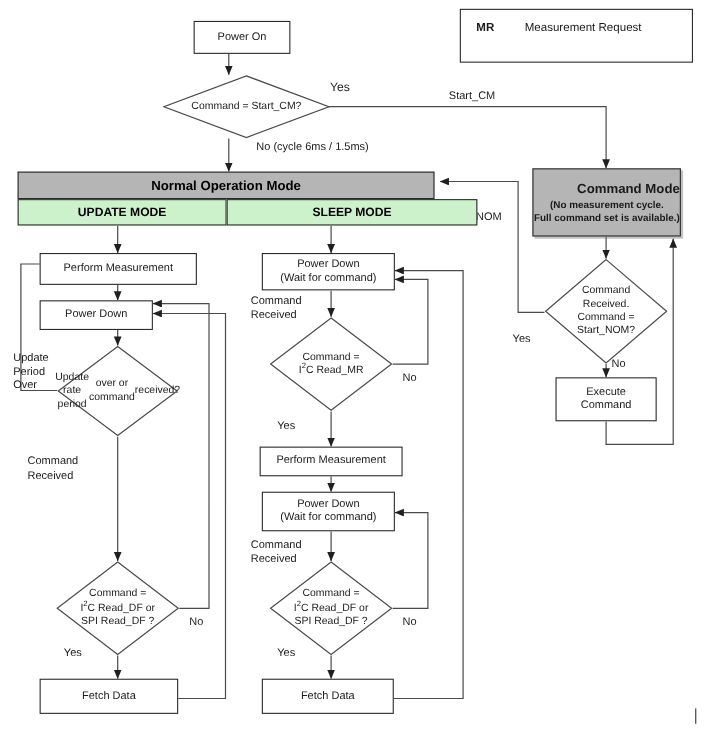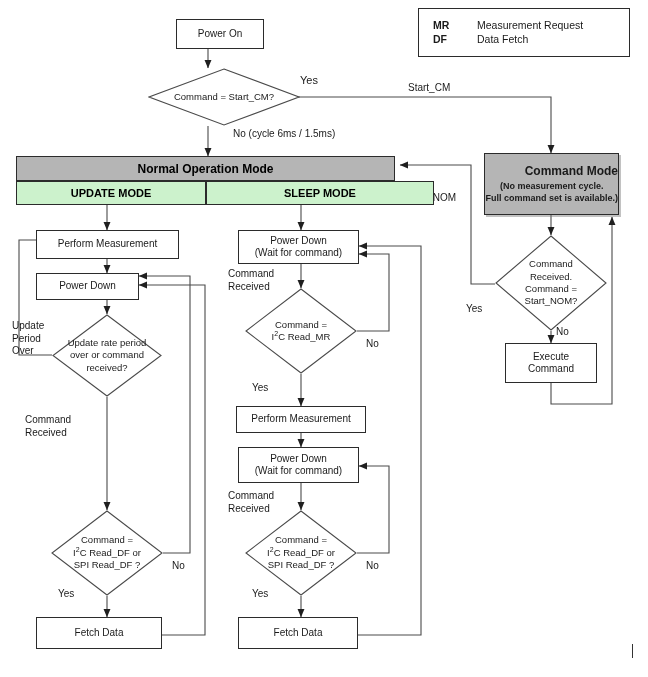--- a/index.html
+++ b/index.html
@@ -88,24 +88,20 @@
     </g>
   </svg>
 
   <div class="legend" style="left:418px;top:8px;width:212px;height:49px;">
     <table>
       <tbody>
           <tr>
         <td class="k">MR</td>
         <td>Measurement Request</td>
       </tr>
-      <tr>
-        <td class="k">DF</td>
-        <td>Data Fetch</td>
-      </tr>
     </tbody>
       </table>
   </div>
 
   <div class="node" style="left:164px;top:19px;width:88px;height:30px;margin-left:12px;">Power On</div>
 
   <div class="dia" style="left:148px;top:68px;width:152px;height:58px;">
     <svg width="152" height="58" viewBox="0 0 152 58">
         <polygon points="76,1 151,29 76,57 1,29" fill="#fff" stroke="#4a4a4a" stroke-width="1.1"></polygon>
       </svg>
@@ -151,21 +147,21 @@
   <div class="node" style="left:36px;top:273px;width:103px;height:27px;">Power Down</div>
 
   <div class="lbl" style="left:12px;top:320px;">Update
 Period
 Over</div>
 
   <div class="dia" style="left:52px;top:314px;width:110px;height:83px;">
     <svg width="110" height="83" viewBox="0 0 110 83">
         <polygon points="55,1 109,41.5 55,82 1,41.5" fill="#fff" stroke="#4a4a4a" stroke-width="1.1"></polygon>
       </svg>
-    <div class="txt" style="flex-direction:column;">
+    <div class="txt" style="flex-direction:row;">
       <span>Update rate period</span>
       <span>over or command</span>
       <span>received?</span>
     </div>
   </div>
 
   <div class="lbl" style="left:25px;top:414px;">Command
 Received</div>
 
   <div class="dia" style="left:51px;top:510px;width:112px;height:86px;">

